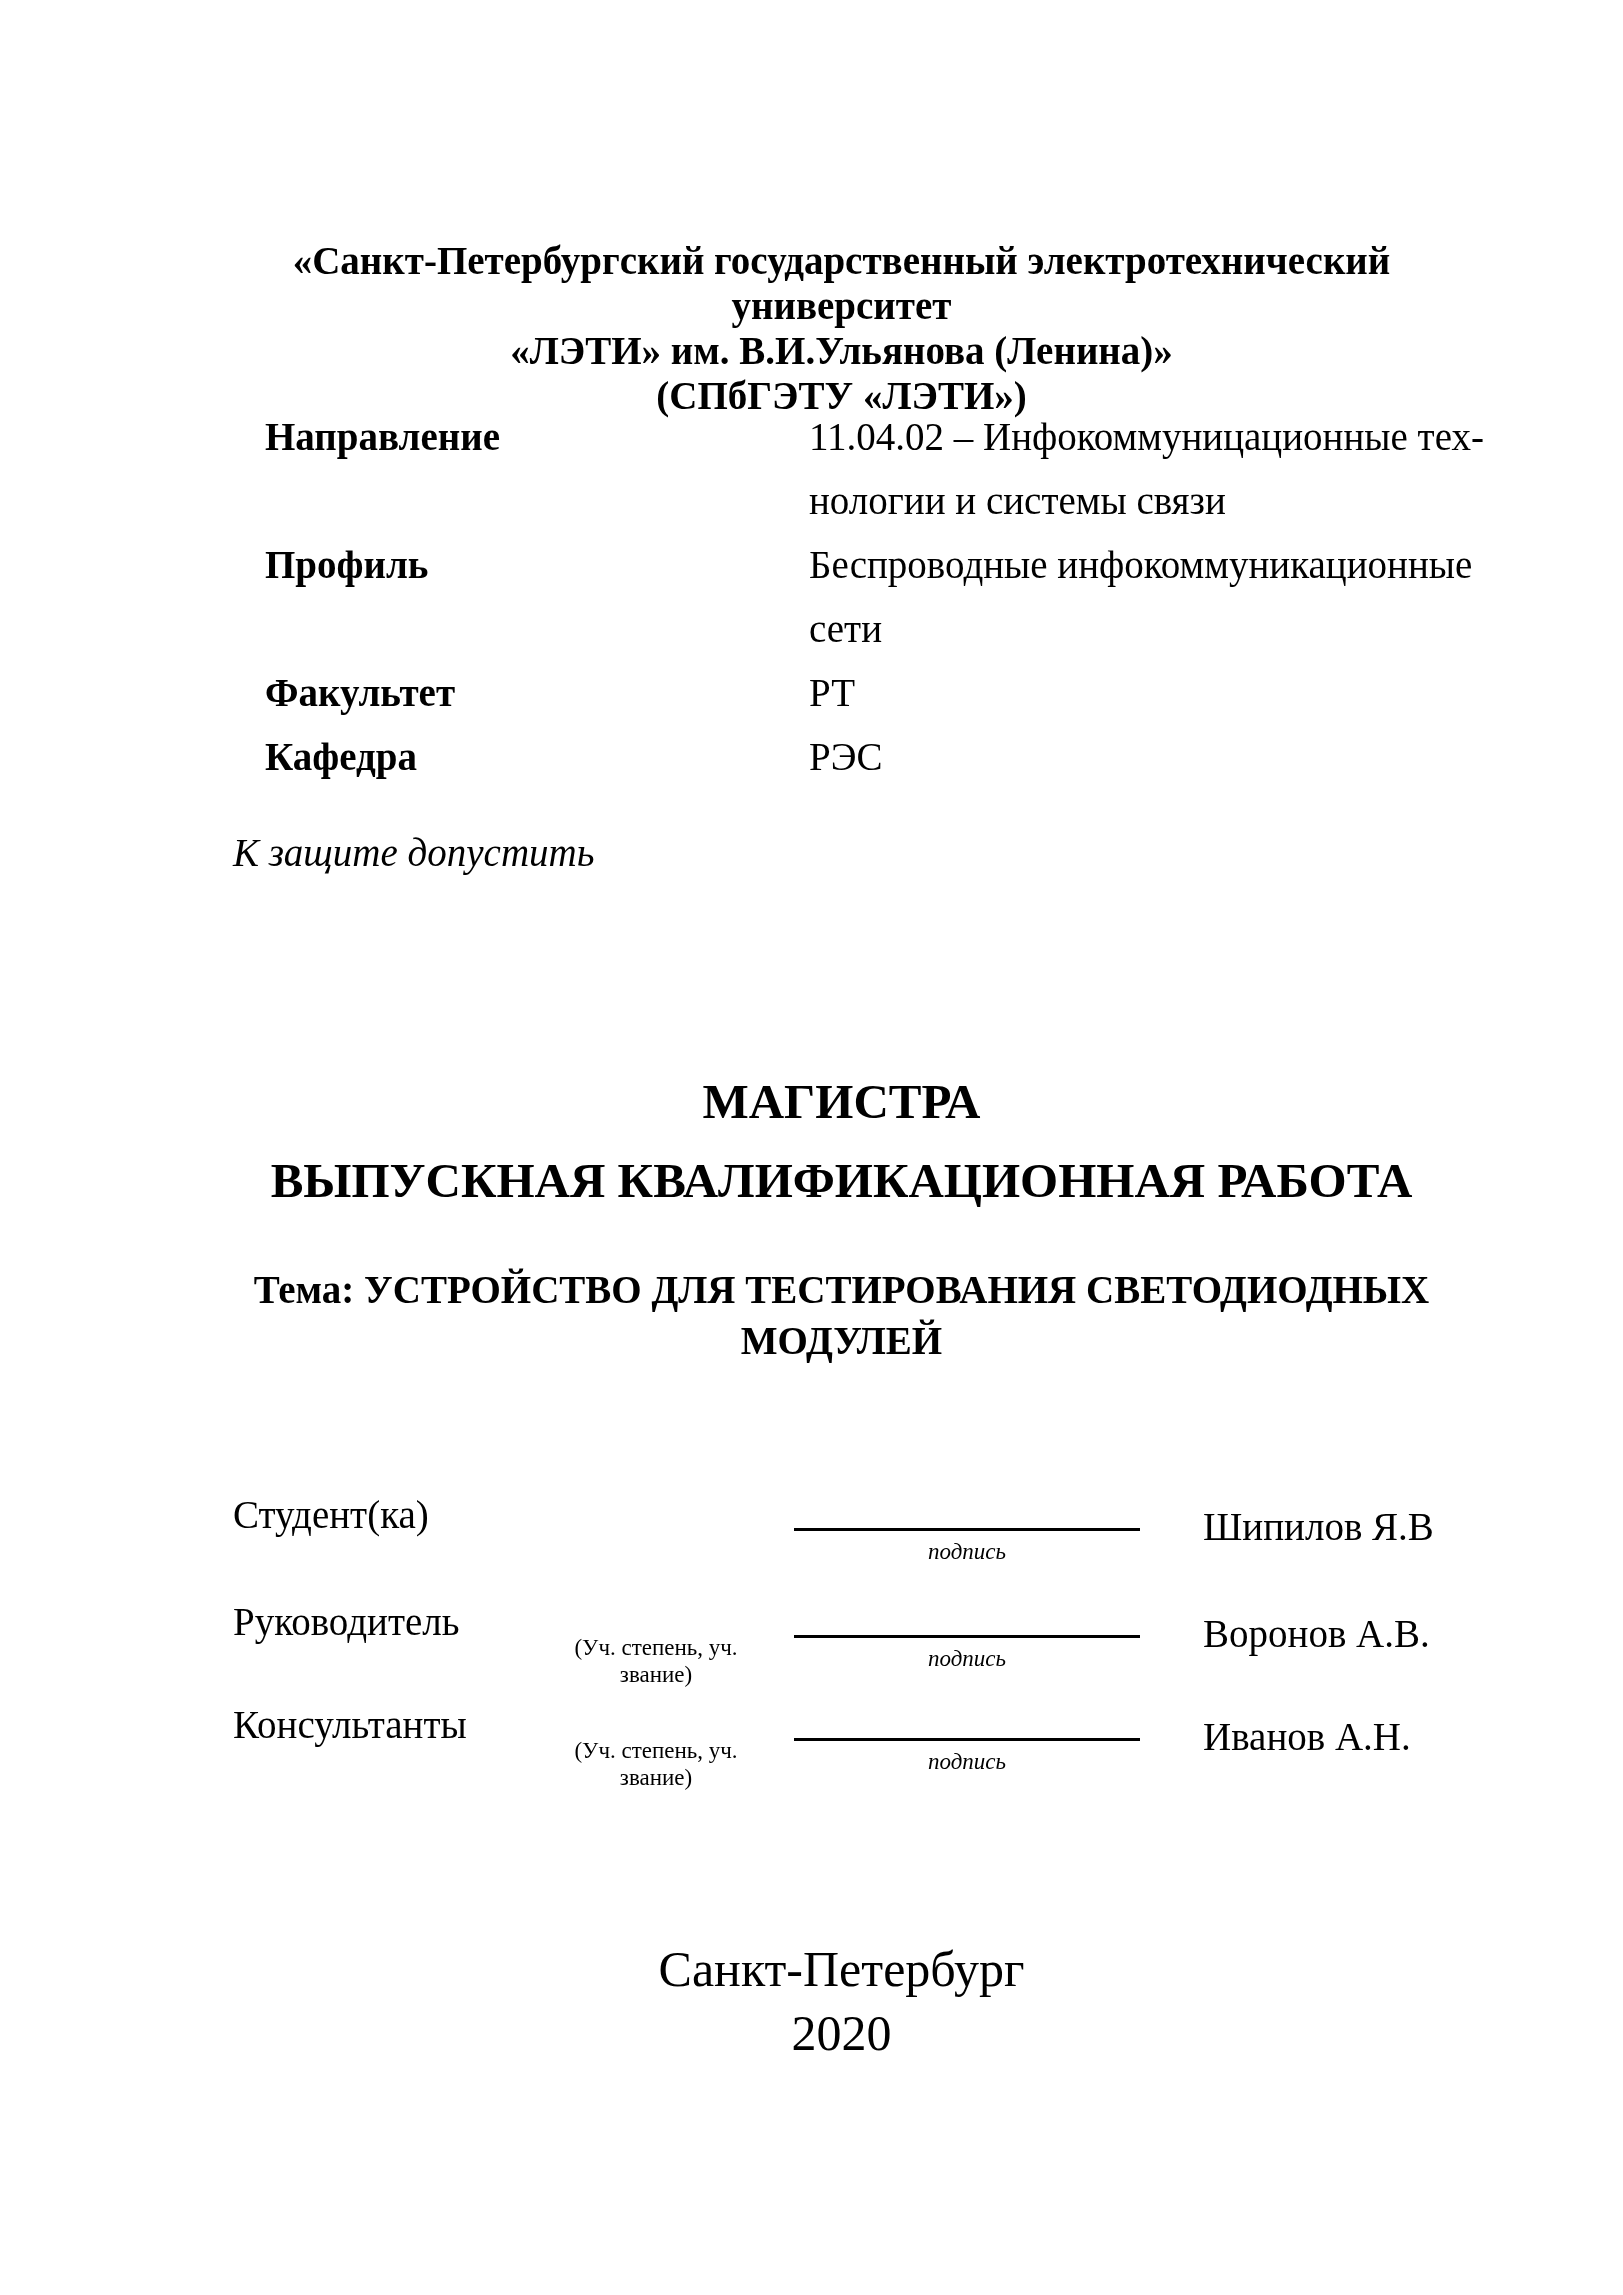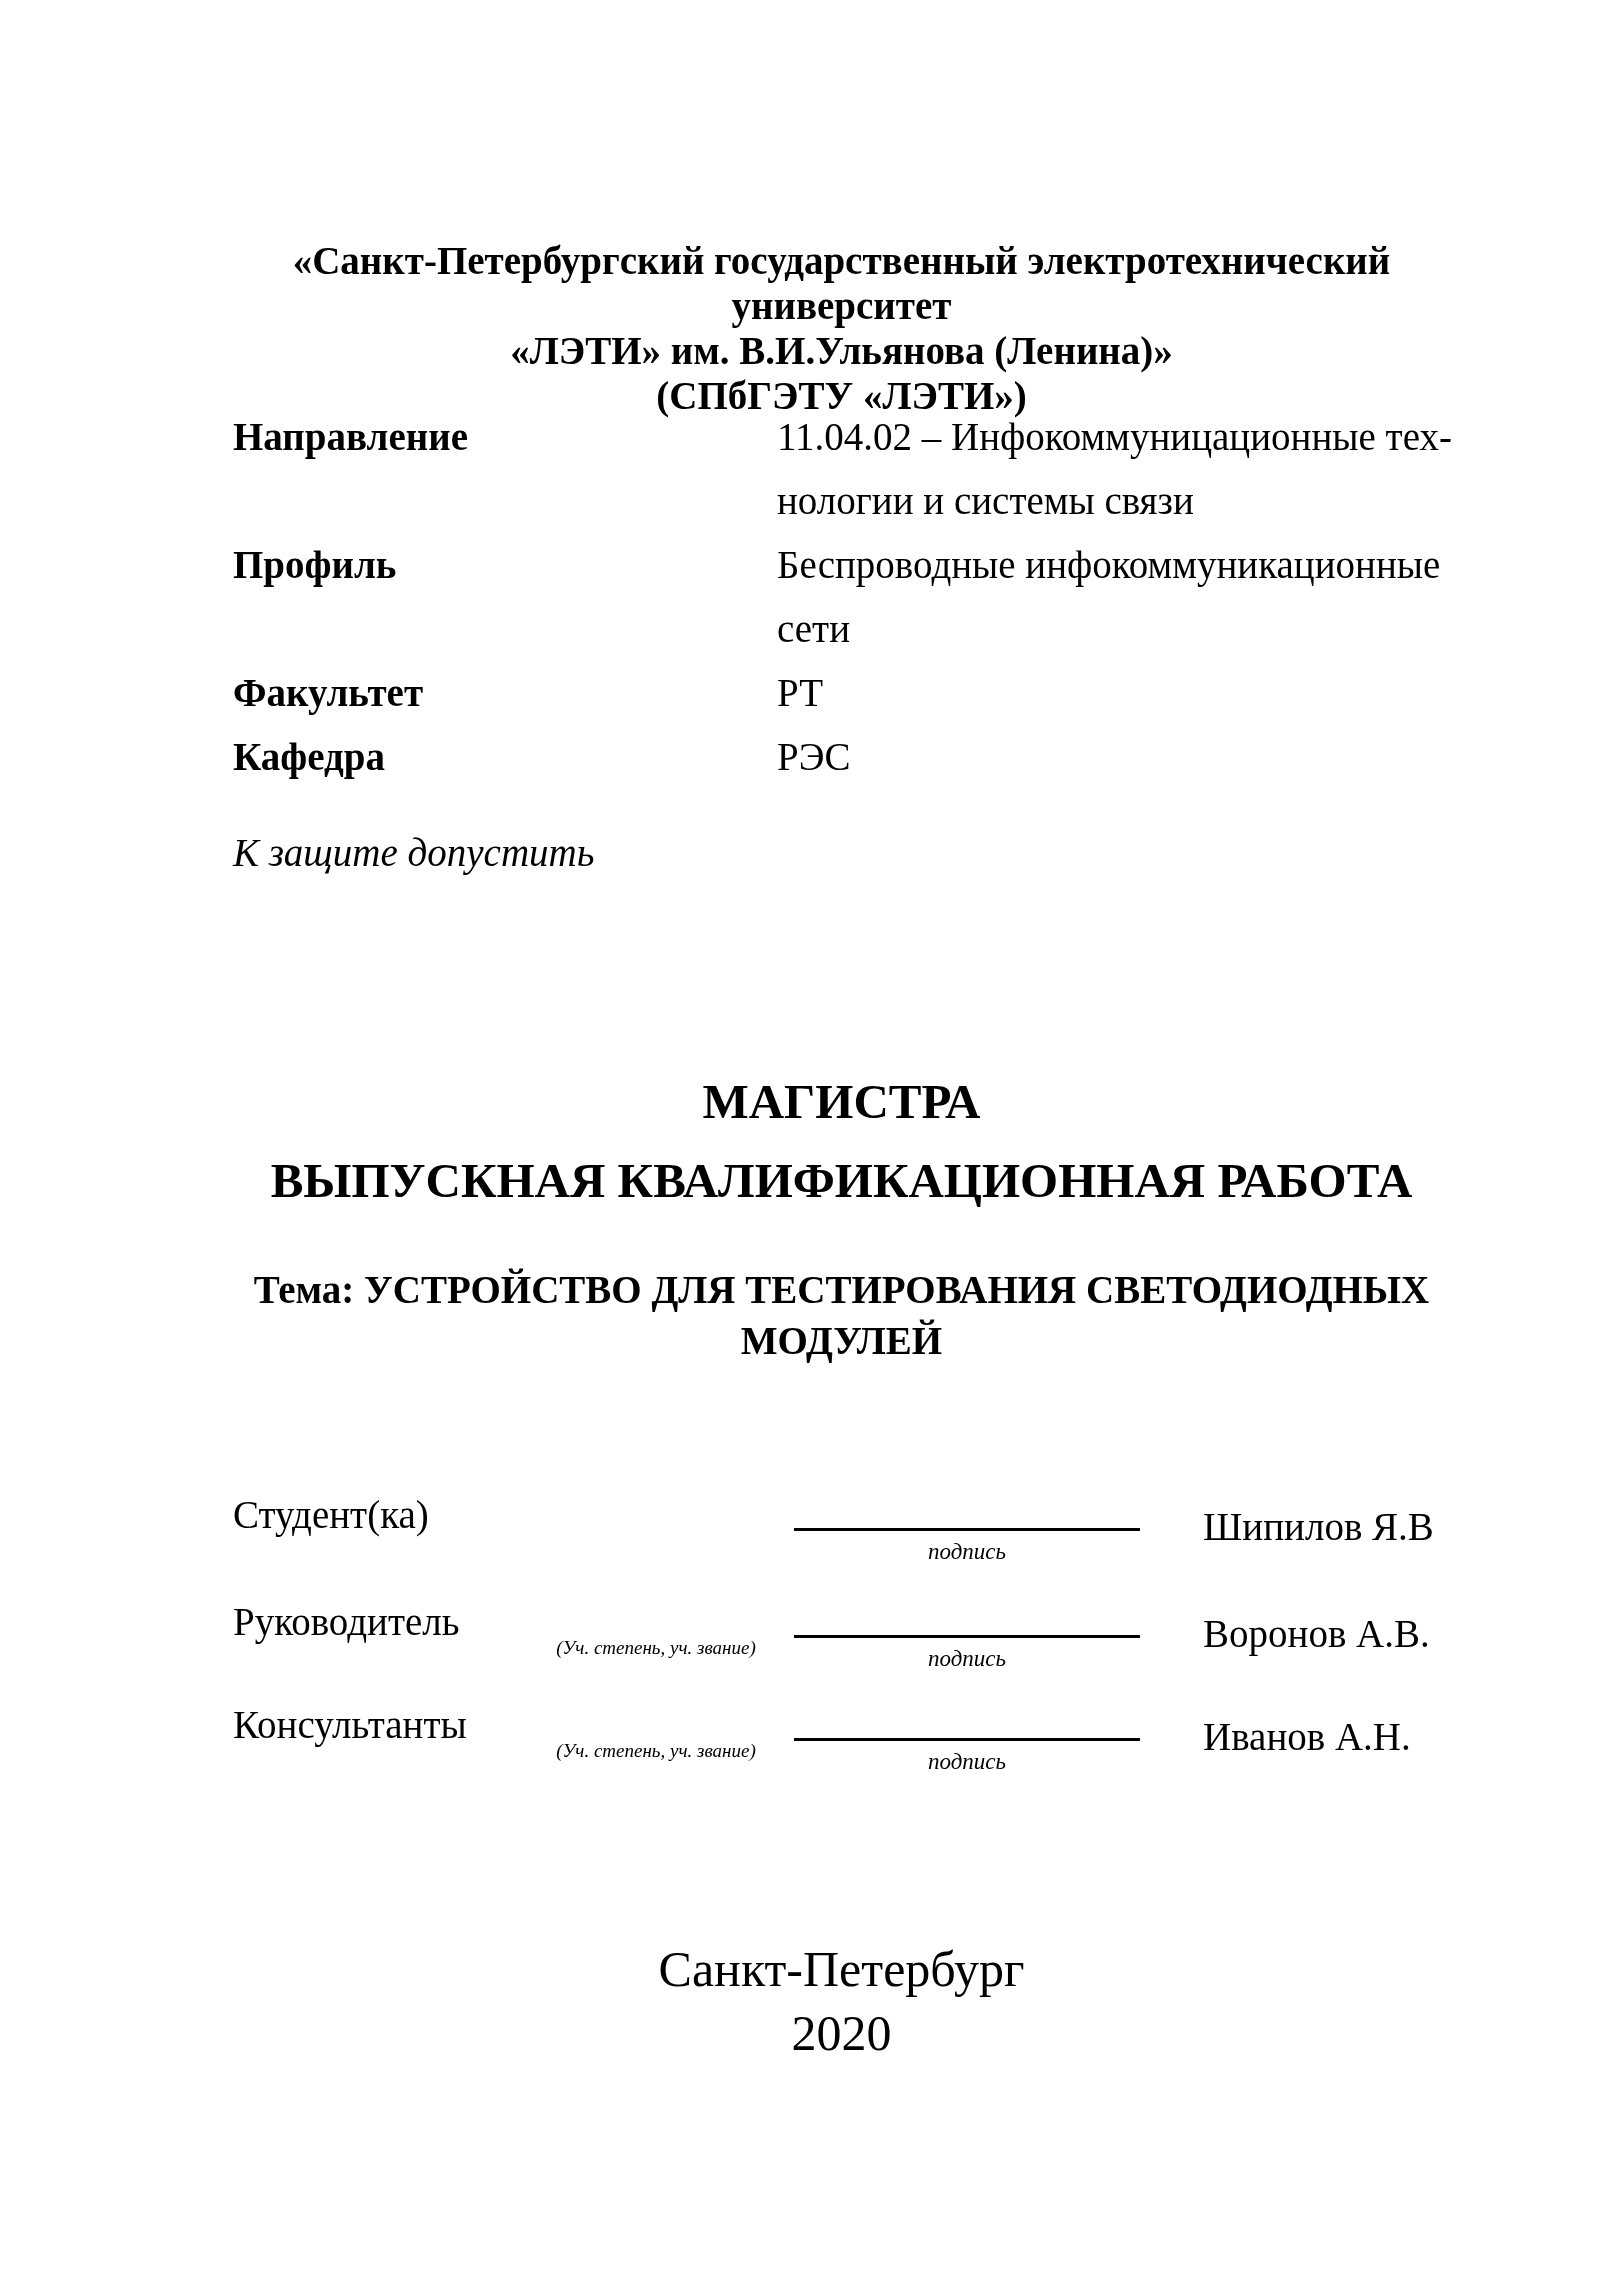--- a/index.html
+++ b/index.html
@@ -17,21 +17,21 @@
   }
   
   .center-col { position: absolute; left: 233px; width: 1217px; text-align: center; }
 
   .header { top: 238px; font-weight: bold; font-size: 39px; line-height: 45px; }
 
   .fields {
     position: absolute; top: 405px; left: 233px; width: 1217px;
     font-size: 39px; line-height: 64px;
   }
-  .field-row { display: grid; grid-template-columns: 544px 1fr; }
+  .field-row { display: grid; grid-template-columns: 544px 1fr; margin-left: 32px; }
   .field-label { font-weight: bold; }
   .field-value div { white-space: nowrap; }
 
   .approval { position: absolute; top: 823px; left: 233px; width: 1217px;
     font-size: 39px; line-height: 60px; }
   .approval-phrase { font-style: italic; }
   .approval-row { position: relative; }
   .approval-name { position: absolute; left: 901px; top: 0; }
 
   .main-title { top: 1062px; font-weight: bold; font-size: 49px; line-height: 79px; }
@@ -39,21 +39,21 @@
   .theme { top: 1264px; font-weight: bold; font-size: 39px; line-height: 51px; text-align: center; }
 
   .signatures { position: absolute; top: 0; left: 0; }
   .sig-row { position: absolute; left: 233px; width: 1256px; height: 105px; font-size: 39px; }
   .sig-row-1 { top: 1492px; }
   .sig-row-2 { top: 1599px; }
   .sig-row-3 { top: 1702px; }
   .sig-role { position: absolute; left: 0; top: 0; }
   .sig-degree {
     position: absolute; left: 305px; top: 35px; width: 236px;
-    font-size: 19px; font-style: italic; text-align: center; line-height: 27px;
+    font-size: 23px; text-align: center; line-height: 27px;
   }
   .sig-line {
     position: absolute; left: 561px; top: 0; width: 346px; height: 39px;
     border-bottom: 3.1px solid #000;
   }
   .sig-caption {
     position: absolute; left: 561px; top: 46px; width: 346px;
     font-size: 23px; font-style: italic; text-align: center; line-height: 27px;
   }
   .sig-name { position: absolute; left: 970px; top: 12px; }

